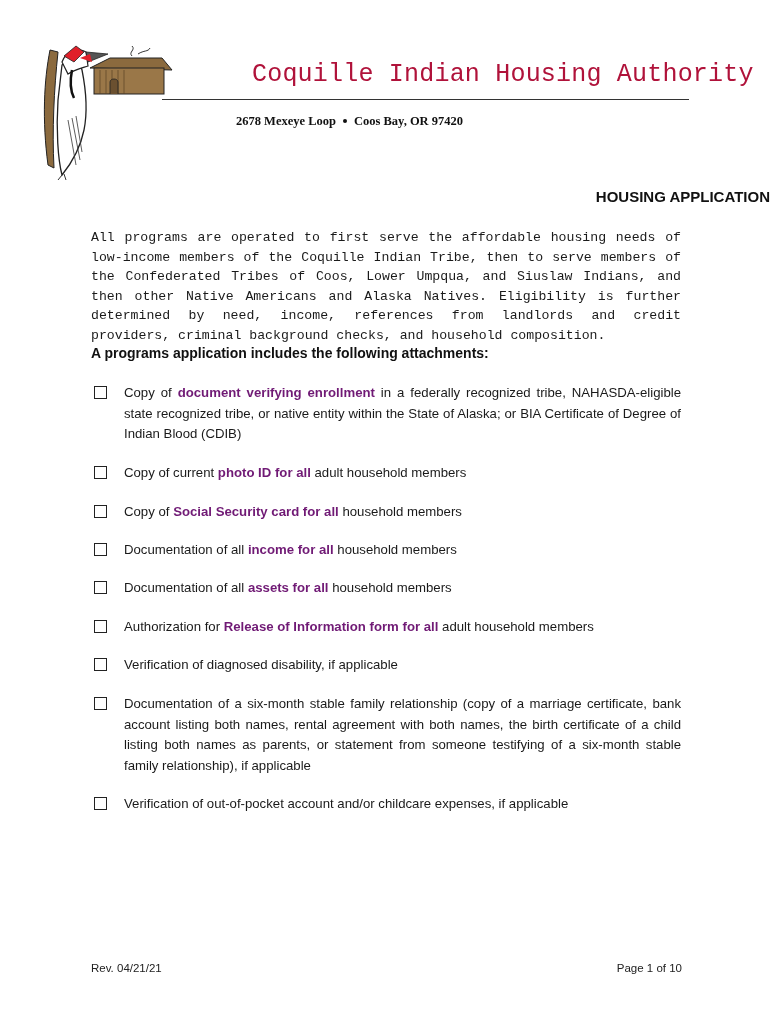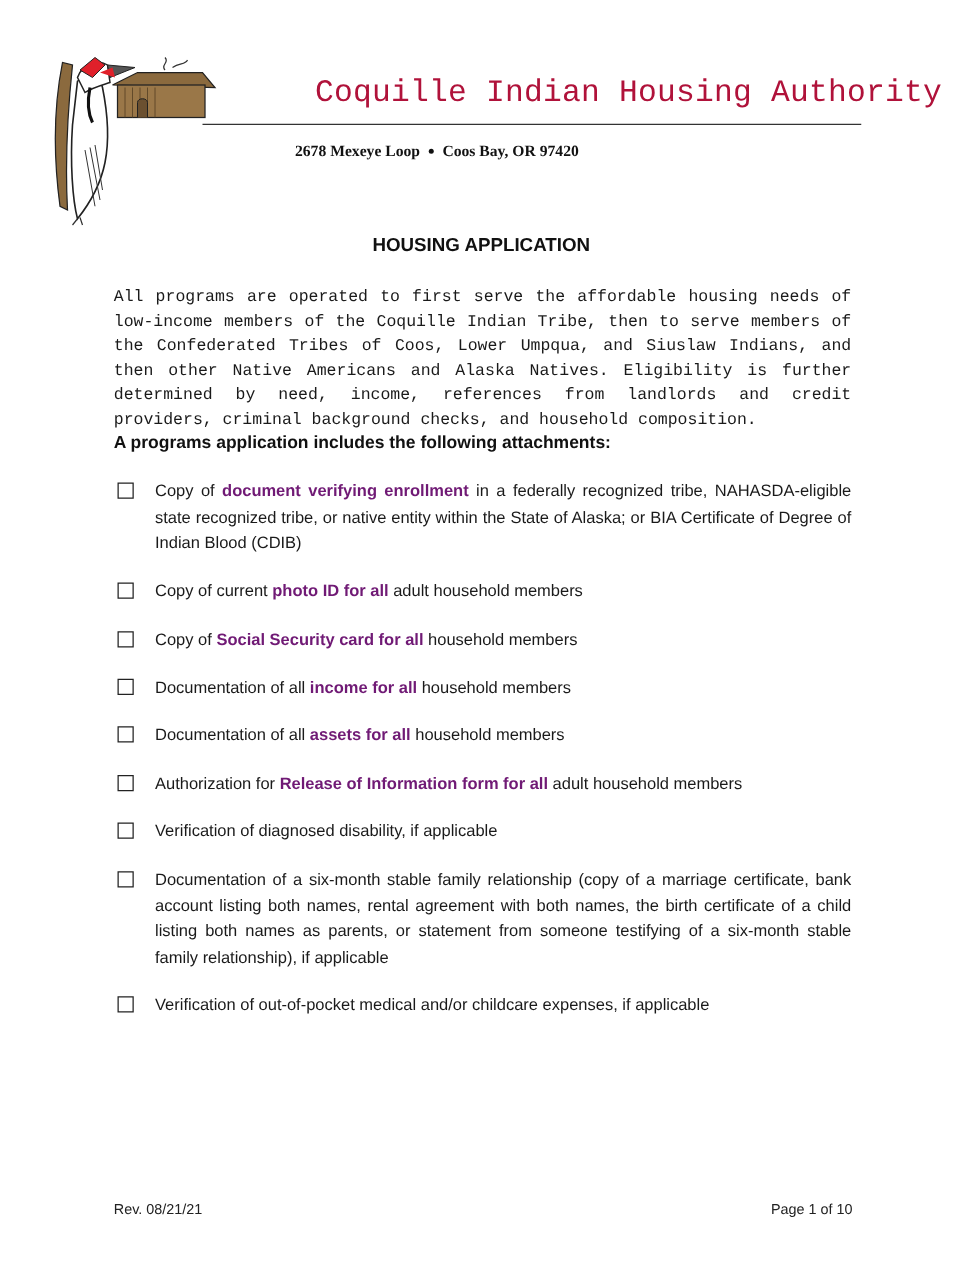--- a/index.html
+++ b/index.html
@@ -8,21 +8,21 @@
   .logo { position: absolute; left: 40px; top: 40px; width: 135px; height: 142px; }
   .org-title { position: absolute; left: 252px; top: 60px; font-size: 25px;
                color: #b0123a; font-family: Liberation Mono, monospace; letter-spacing: 0.2px; }
   .header-rule { position: absolute; left: 162px; top: 99px; width: 527px; height: 0;
                  border-top: 1.5px solid #333; }
   .address { position: absolute; left: 0; width: 699px; top: 114px; text-align: center;
              font-family: "Liberation Serif", "DejaVu Serif", serif; font-weight: bold;
              font-size: 12.5px; color: #111; }
   .address .dot { display: inline-block; width: 4px; height: 4px; border-radius: 50%;
                   background: #111; margin: 0 7px 2px 7px; vertical-align: middle; }
-  .doc-title { position: absolute; left: 0; width: 770px; top: 188px; text-align: center;
+  .doc-title { position: absolute; left: 0; width: 770px; top: 188px; text-align: right;
                font-weight: bold; font-size: 15px; color: #111; }
   .intro { position: absolute; left: 91px; width: 590px; top: 228px; font-size: 13.2px;
            line-height: 19.5px; text-align: justify; color: #1a1a1a; font-family: Liberation Mono, monospace; }
   .att-heading { position: absolute; left: 91px; top: 345px; font-weight: bold; font-size: 14px; color: #111; }
   .item { position: absolute; left: 94px; width: 590px; font-size: 13.2px; line-height: 20.5px; }
   .item .box { position: absolute; left: 0; top: 3px; width: 11px; height: 11px;
                border: 1.3px solid #222; background: #fff; cursor: pointer; }
   .item .txt { position: absolute; left: 30px; width: 557px; text-align: justify; color: #1a1a1a; }
   .item .hl { color: #701a75; font-weight: bold; }
   .footer { position: absolute; top: 962px; font-size: 11.5px; color: #222; }
@@ -100,17 +100,17 @@
   <div class="txt"><span>Verification of diagnosed disability, if applicable</span></div>
 </div>
 
 <div class="item" style="top:694px">
   <span class="box"></span>
   <div class="txt"><span>Documentation of a six-month stable family relationship (copy of a marriage certificate, bank account listing both names, rental agreement with both names, the birth certificate of a child listing both names as parents, or statement from someone testifying of a six-month stable family relationship), if applicable</span></div>
 </div>
 
 <div class="item" style="top:794px">
   <span class="box"></span>
-  <div class="txt"><span>Verification of out-of-pocket medical and/or childcare expenses, if applicable</span></div>
+  <div class="txt"><span>Verification of out-of-pocket account and/or childcare expenses, if applicable</span></div>
 </div>
 
-<div class="footer" style="left:91px">Rev. 08/21/21</div>
+<div class="footer" style="left:91px">Rev. 04/21/21</div>
 <div class="footer" style="right:88px">Page 1 of 10</div>
 
 </body></html>

